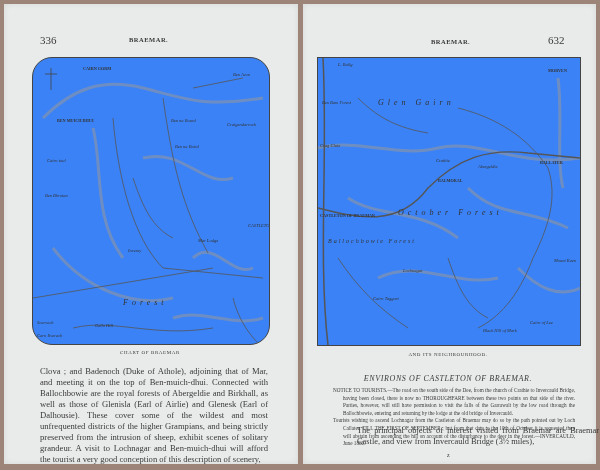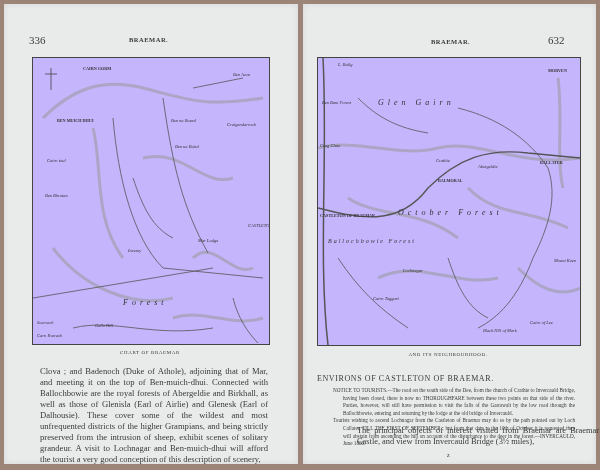--- a/index.html
+++ b/index.html
@@ -3,41 +3,41 @@
 <meta charset="utf-8">
 <style>
   html,body{margin:0;padding:0;}
   body{width:600px;height:470px;background:#9c8578;position:relative;overflow:hidden;font-family:"Liberation Serif","DejaVu Serif",serif;color:#3a3a3a;}
   .page{position:absolute;top:4px;background:#e9eaea;height:460px;box-shadow:inset 0 0 6px rgba(0,0,0,0.08);}
   .page.left{left:4px;width:294px;}
   .page.right{left:303px;width:293px;}
   .runhead{position:absolute;top:30px;font-size:10px;}
   .pnum{font-size:11px;}
   .runtitle{font-size:6.5px;letter-spacing:0.5px;font-weight:bold;}
-  .map{position:absolute;border:1.5px solid #444;background:#c4b5fd;overflow:hidden;}
+  .map{position:absolute;border:1.5px solid #444;background:#3b82f6;overflow:hidden;}
   .map svg{position:absolute;left:0;top:0;width:100%;height:100%;}
   .caption{position:absolute;font-size:5px;letter-spacing:0.6px;text-align:center;}
   .body-text{position:absolute;font-size:8.6px;line-height:11px;text-align:justify;}
   .quote{position:absolute;font-size:5.8px;text-align:center;line-height:8px;}
-  .section-title{position:absolute;font-size:8px;letter-spacing:0.6px;text-align:left;}
+  .section-title{position:absolute;font-size:8px;letter-spacing:0.6px;text-align:center;font-style:italic;}
   .notice{position:absolute;font-size:5.2px;line-height:7.6px;text-align:justify;}
   .notice p{margin:0;text-indent:-10px;padding-left:10px;}
   .sig{position:absolute;font-size:6px;}
   .maplabel{position:absolute;font-size:4.5px;color:#333;white-space:nowrap;font-style:italic;}
   .maplabel.b{font-style:normal;font-weight:bold;font-size:4.2px;}
   .maplabel.big{font-size:8px;letter-spacing:4px;}
 </style>
 </head>
 <body>
 
 <div class="page left">
-  <span class="runhead pnum" style="left:25px;">336</span>
+  <span class="runhead pnum" style="left:36px;">336</span>
   <span class="runhead runtitle" style="left:125px;top:32px;">BRAEMAR.</span>
 
-  <div class="map" style="left:28px;top:53px;width:236px;height:286px;">
+  <div class="map" style="left:28px;top:53px;width:236px;height:286px;border-radius:20px;">
     <svg viewBox="0 0 236 286" preserveAspectRatio="none">
       <g fill="none" stroke="#999" stroke-width="3" opacity="0.55">
         <path d="M10,60 C40,30 70,20 110,30 S170,50 230,40"></path>
         <path d="M60,70 C70,110 60,160 90,200"></path>
         <path d="M110,100 C150,90 170,130 200,120"></path>
         <path d="M20,190 C50,230 100,250 140,240"></path>
         <path d="M140,260 C170,250 200,270 230,260"></path>
         <path d="M160,200 C180,180 200,220 220,210"></path>
       </g>
       <g fill="none" stroke="#555" stroke-width="0.8">

